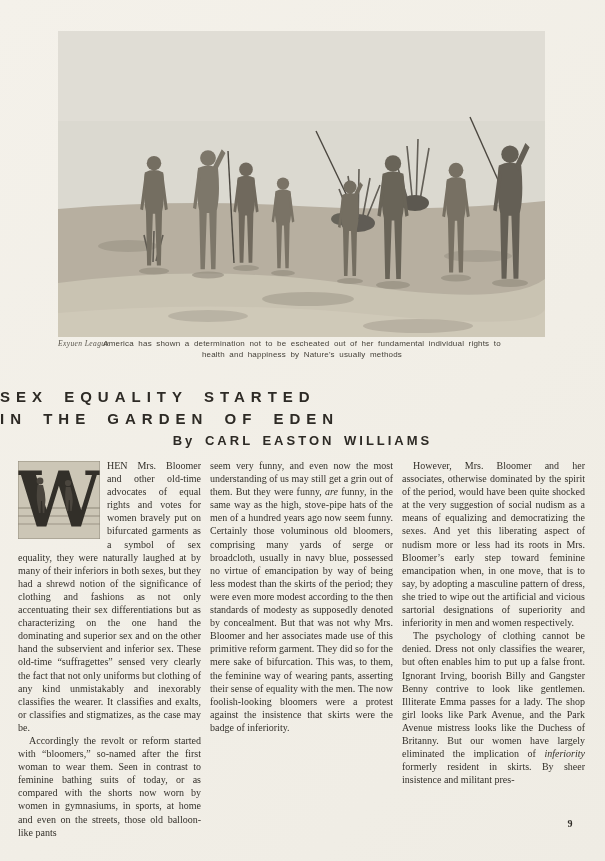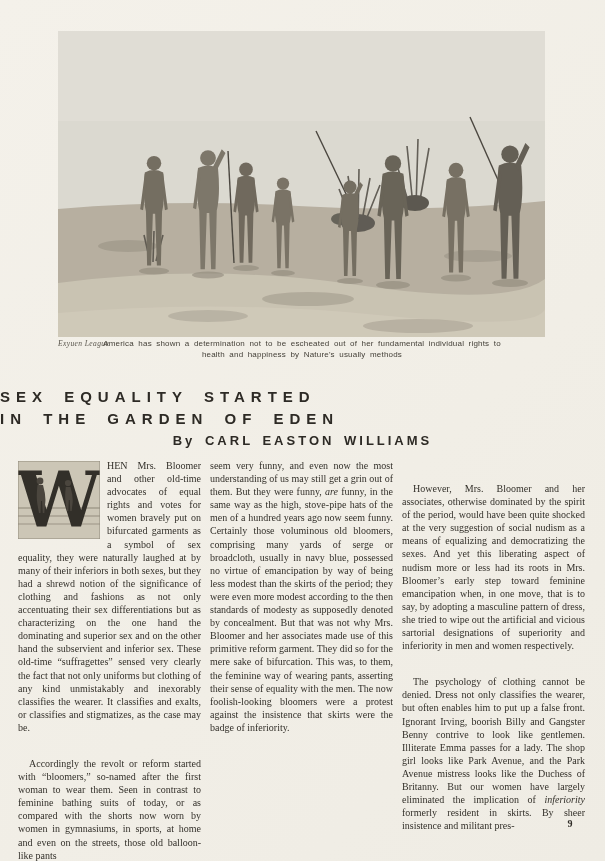--- a/index.html
+++ b/index.html
@@ -45,21 +45,21 @@
     position:absolute;left:18px;top:459px;width:567px;
     display:flex;gap:9px;
   }
   .col{width:183px;}
   .col p{
     margin:0;
     font-size:10px;line-height:13.1px;
     text-align:justify;
     color:#33302a;
   }
-  .col p.indent{text-indent:11px;margin-top:23px;}
+  .col p.indent{text-indent:11px;}
   .dropcap{
     float:left;width:82px;height:78px;margin:2px 7px 1px 0;
   }
   .pageno{
     position:absolute;left:560px;top:818px;width:20px;
     font-weight:bold;font-size:10px;color:#2f2c27;text-align:center;
   }
 </style>
 </head>
 <body>

